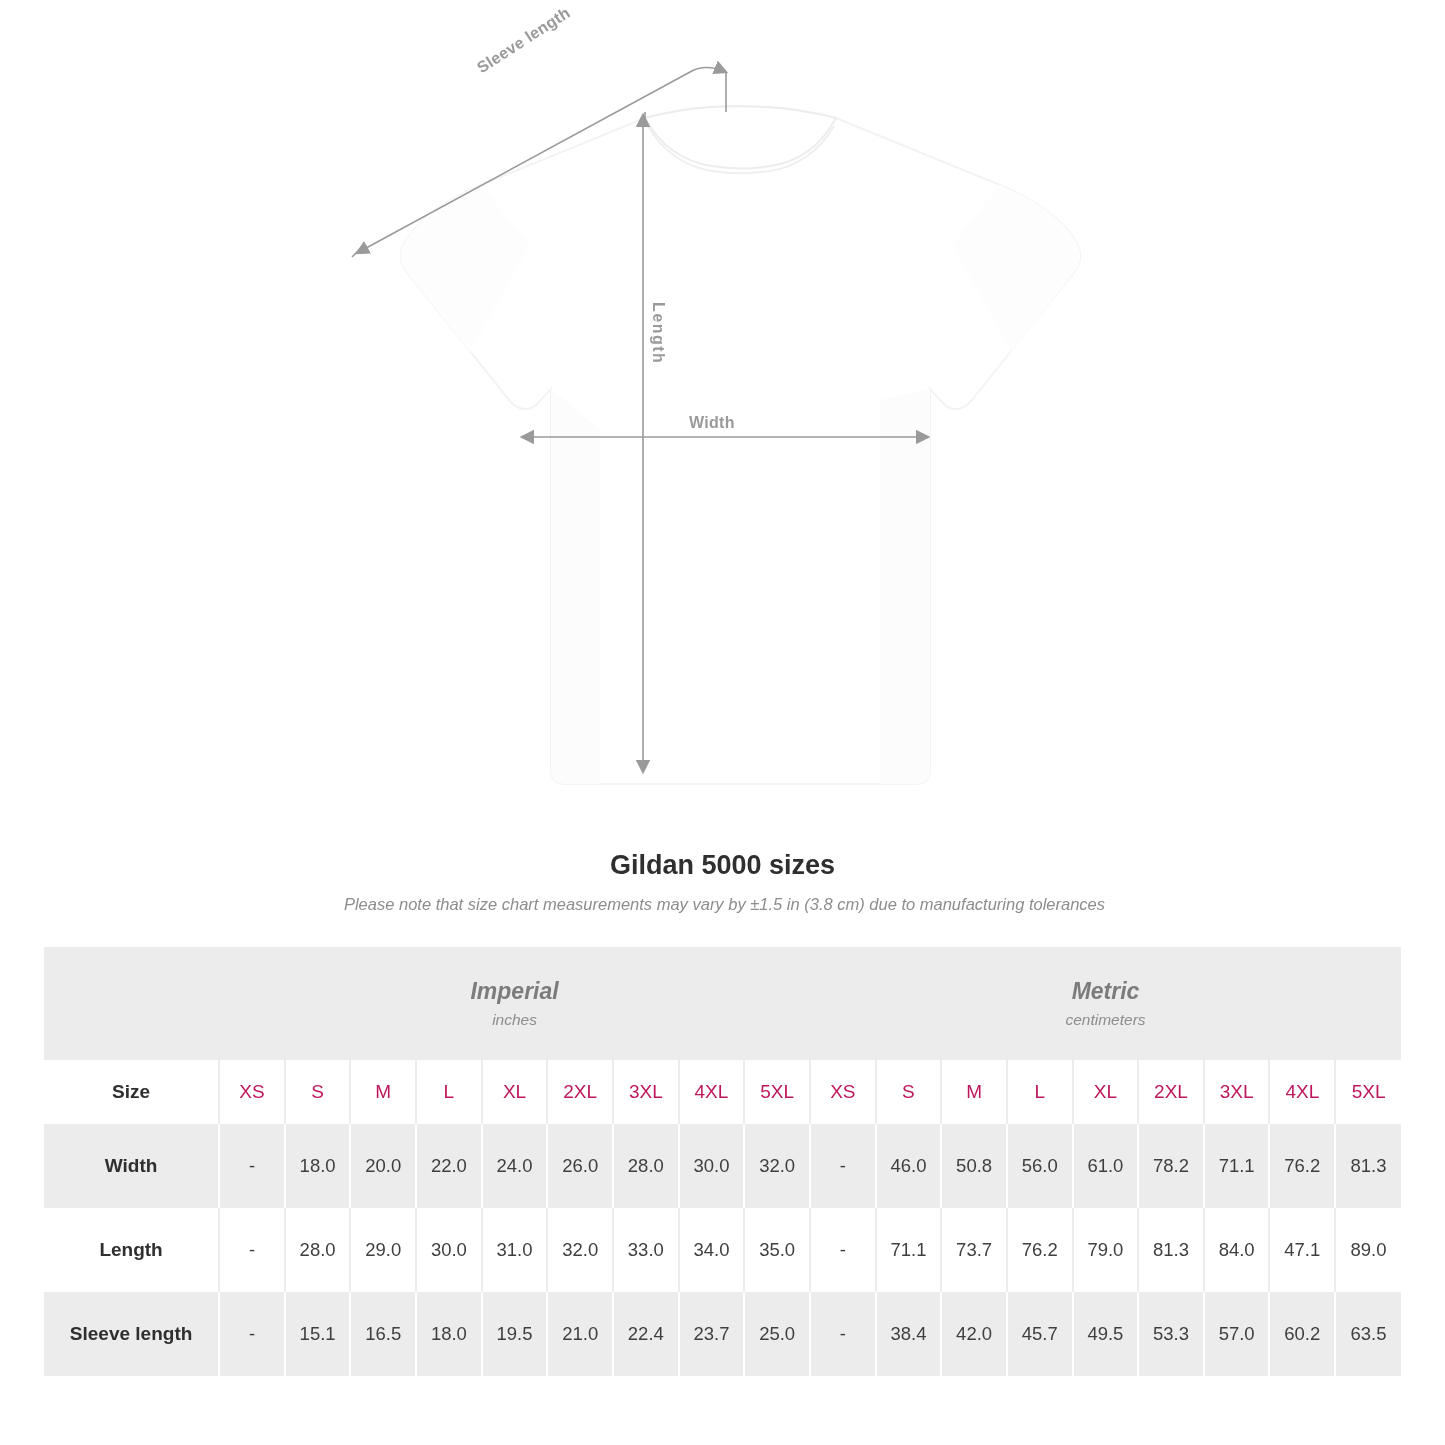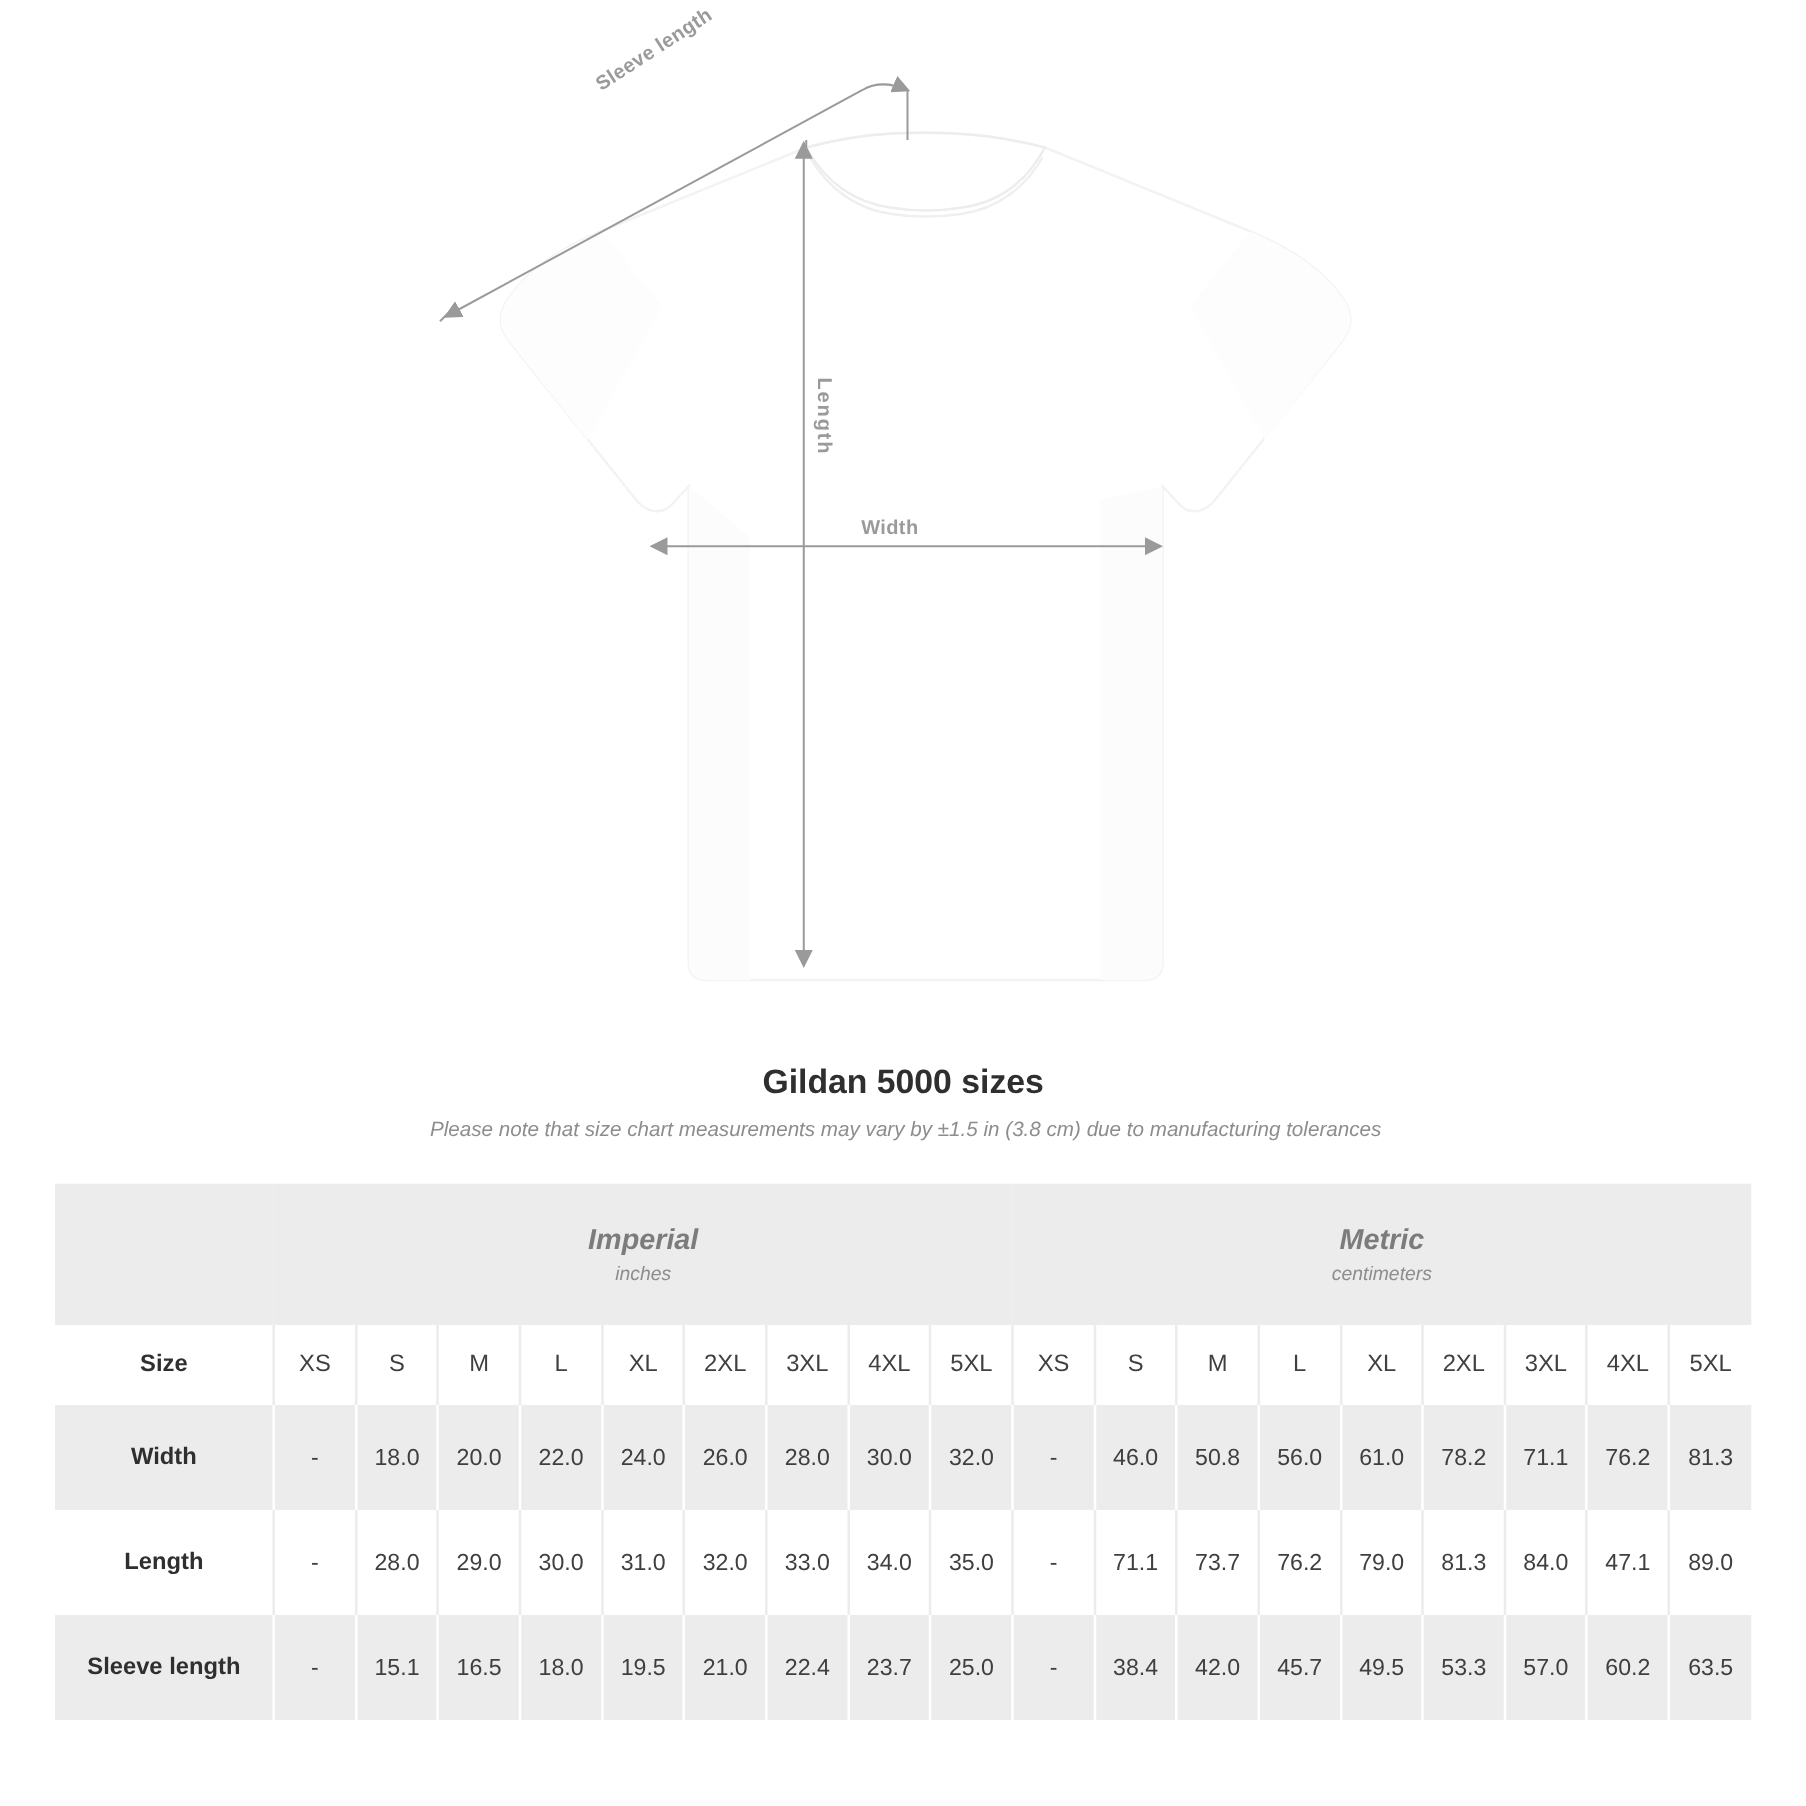--- a/index.html
+++ b/index.html
@@ -116,21 +116,21 @@
   .row-band-grey td, .row-band-grey th { background: #ececec; }
 
   th.row-label {
     font-weight: bold;
     font-size: 19px;
     color: #2f2f2f;
   }
   td.size-name {
     font-weight: normal;
     font-size: 19px;
-    color: #404040;
+    color: #be185d;
   }
 
   
   tr.row-band-grey td, tr.row-band-grey th {
     border-right: 2px solid #ffffff;
   }
   tr.row-band-grey th:last-child, tr.row-band-grey td:last-child {
     border-right: 0;
   }
   tr.row-band-light td, tr.row-band-light th {

